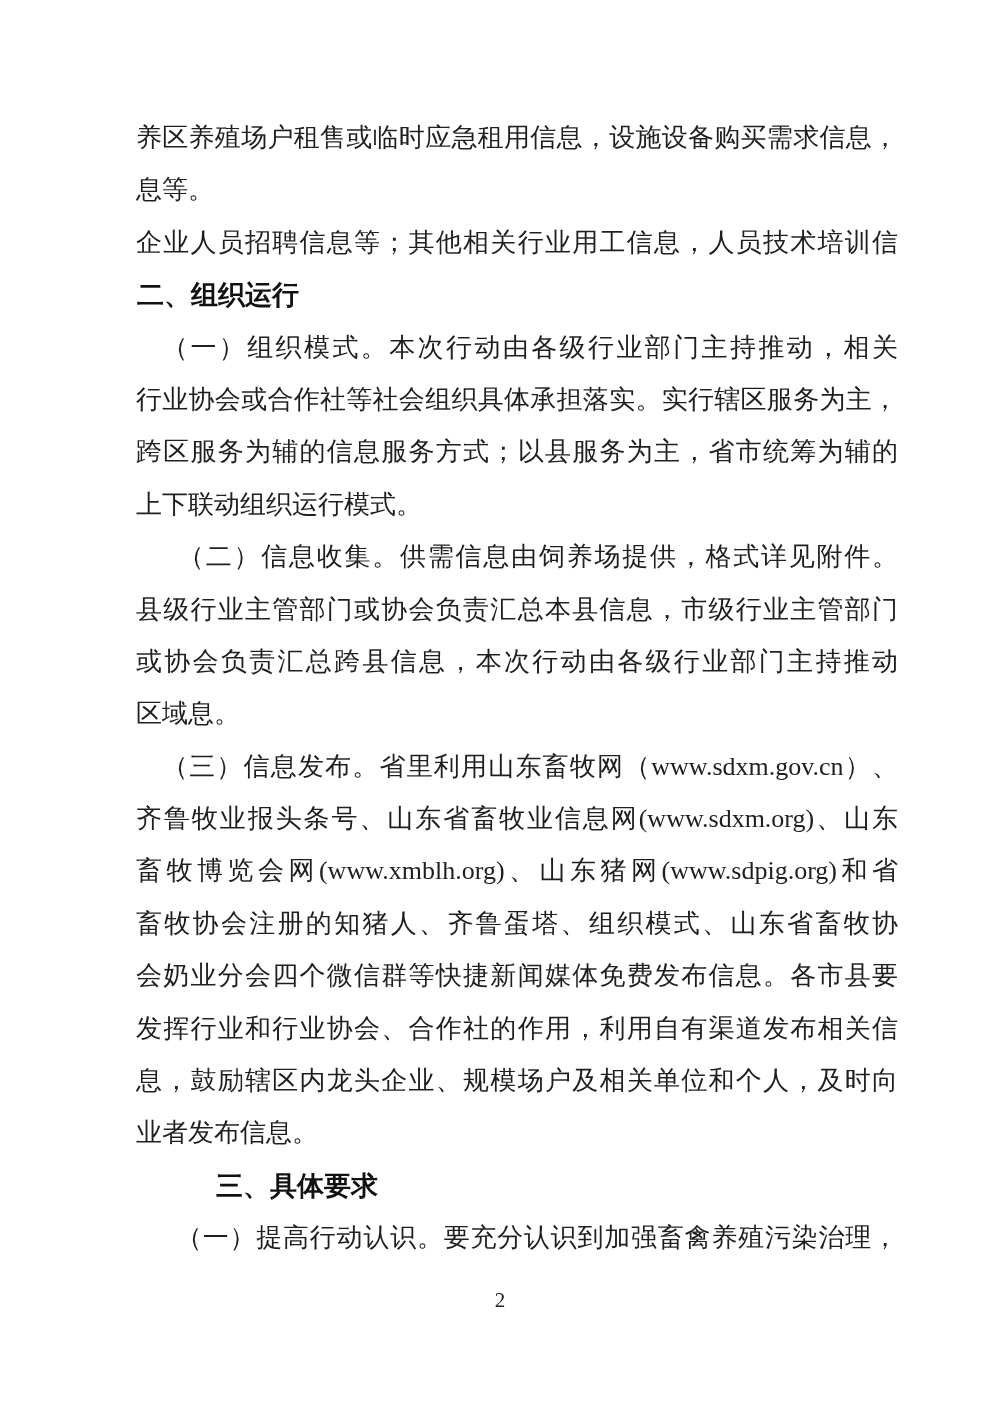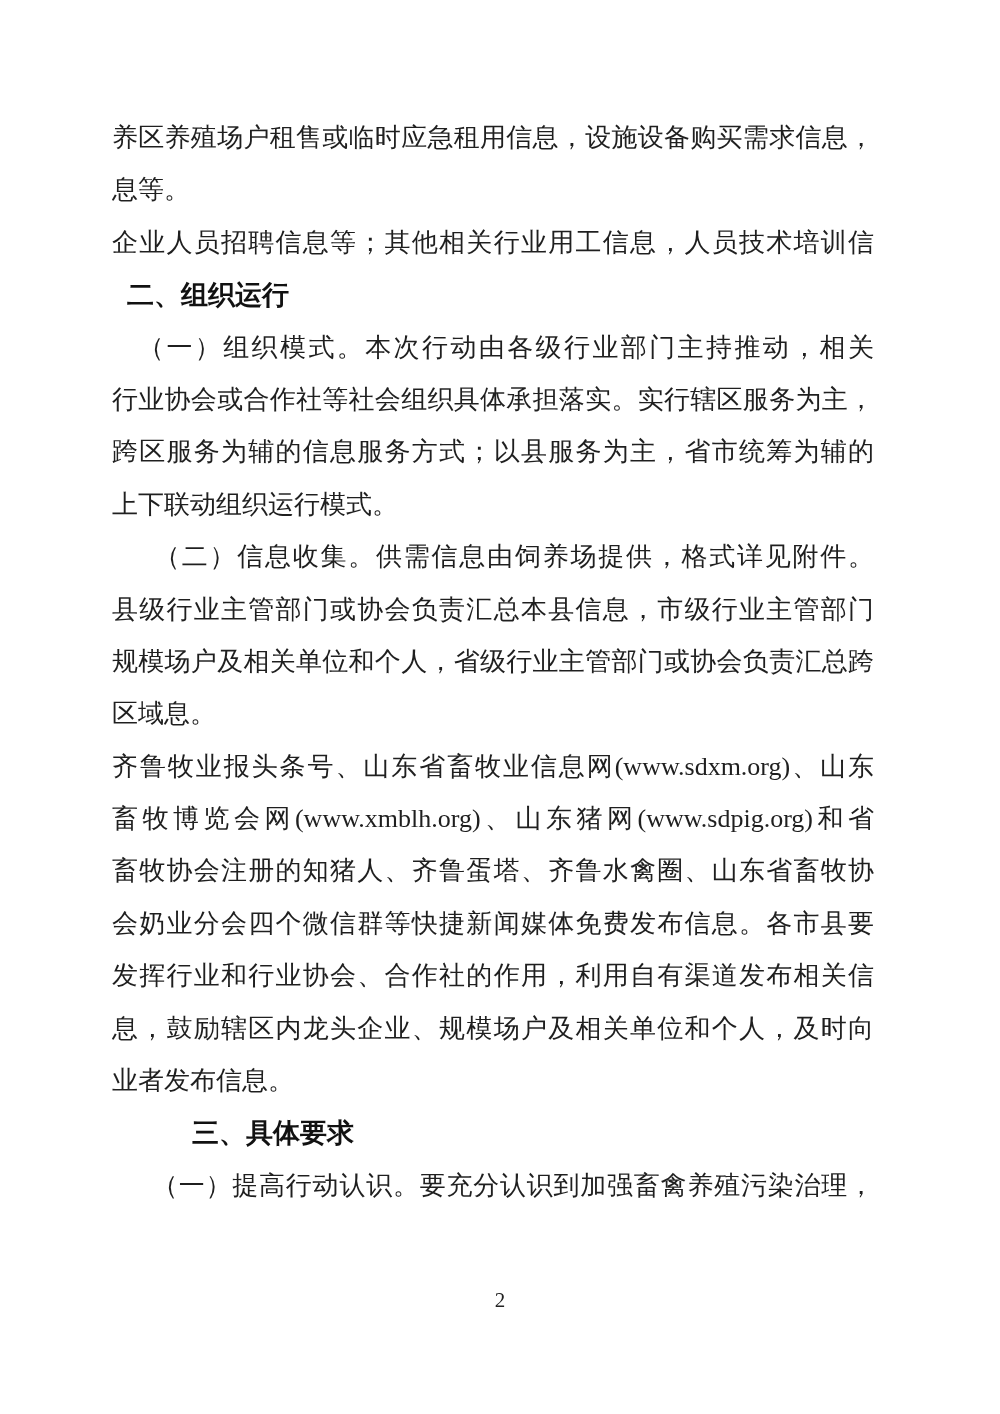--- a/index.html
+++ b/index.html
@@ -9,21 +9,21 @@
   }
   .page {
     position: relative;
     width: 1000px;
     height: 1414px;
     background: #ffffff;
     overflow: hidden;
   }
   .text-block {
     position: absolute;
-    left: 112px;
+    left: 136px;
     top: 112px;
     width: 762px;
   }
   .line {
     display: block;
     height: 52.4px;
     line-height: 52.4px;
     font-size: 26px;
     color: #1f1f1f;
     font-family: "Liberation Serif", "DejaVu Serif", serif;
@@ -53,32 +53,33 @@
   }
 </style>
 </head>
 <body>
 
 <div class="page">
   <div class="text-block" id="lines-container">
       <div class="line fill">养区养殖场户租售或临时应急租用信息，设施设备购买需求信息，</div>
       <div class="line">息等。</div>
       <div class="line fill">企业人员招聘信息等；其他相关行业用工信息，人员技术培训信</div>
-      <div class="line heading" style="margin-left: 15px;">二、组织运行</div>
+      <div class="line heading" style="margin-left: 1px;">二、组织运行</div>
       <div class="line fill" style="margin-left: 26px; font-family: Liberation Serif, serif;">（一）组织模式。本次行动由各级行业部门主持推动，相关</div>
       <div class="line fill">行业协会或合作社等社会组织具体承担落实。实行辖区服务为主，</div>
       <div class="line fill">跨区服务为辅的信息服务方式；以县服务为主，省市统筹为辅的</div>
       <div class="line">上下联动组织运行模式。</div>
       <div class="line fill" style="margin-left: 42px;">（二）信息收集。供需信息由饲养场提供，格式详见附件。</div>
       <div class="line fill">县级行业主管部门或协会负责汇总本县信息，市级行业主管部门</div>
-      <div class="line fill">规模场户及相关单位和个人，省级行业主管部门或协会负责汇总跨</div>
+      <div class="line fill">或协会负责汇总跨县信息，本次行动由各级行业部门主持推动</div>
       <div class="line">区域息。</div>
+      <div class="line fill" style="margin-left: 26px;">（三）信息发布。省里利用山东畜牧网（www.sdxm.gov.cn）、</div>
       <div class="line fill">齐鲁牧业报头条号、山东省畜牧业信息网(www.sdxm.org)、山东</div>
       <div class="line fill">畜牧博览会网(www.xmblh.org)、山东猪网(www.sdpig.org)和省</div>
-      <div class="line fill">畜牧协会注册的知猪人、齐鲁蛋塔、齐鲁水禽圈、山东省畜牧协</div>
+      <div class="line fill">畜牧协会注册的知猪人、齐鲁蛋塔、组织模式、山东省畜牧协</div>
       <div class="line fill">会奶业分会四个微信群等快捷新闻媒体免费发布信息。各市县要</div>
       <div class="line fill">发挥行业和行业协会、合作社的作用，利用自有渠道发布相关信</div>
       <div class="line fill">息，鼓励辖区内龙头企业、规模场户及相关单位和个人，及时向</div>
       <div class="line">业者发布信息。</div>
       <div class="line heading" style="margin-left: 80px;">三、具体要求</div>
       <div class="line fill" style="margin-left: 40px;">（一）提高行动认识。要充分认识到加强畜禽养殖污染治理，</div>
     </div>
   <div class="page-number">2</div>
 </div>
 

